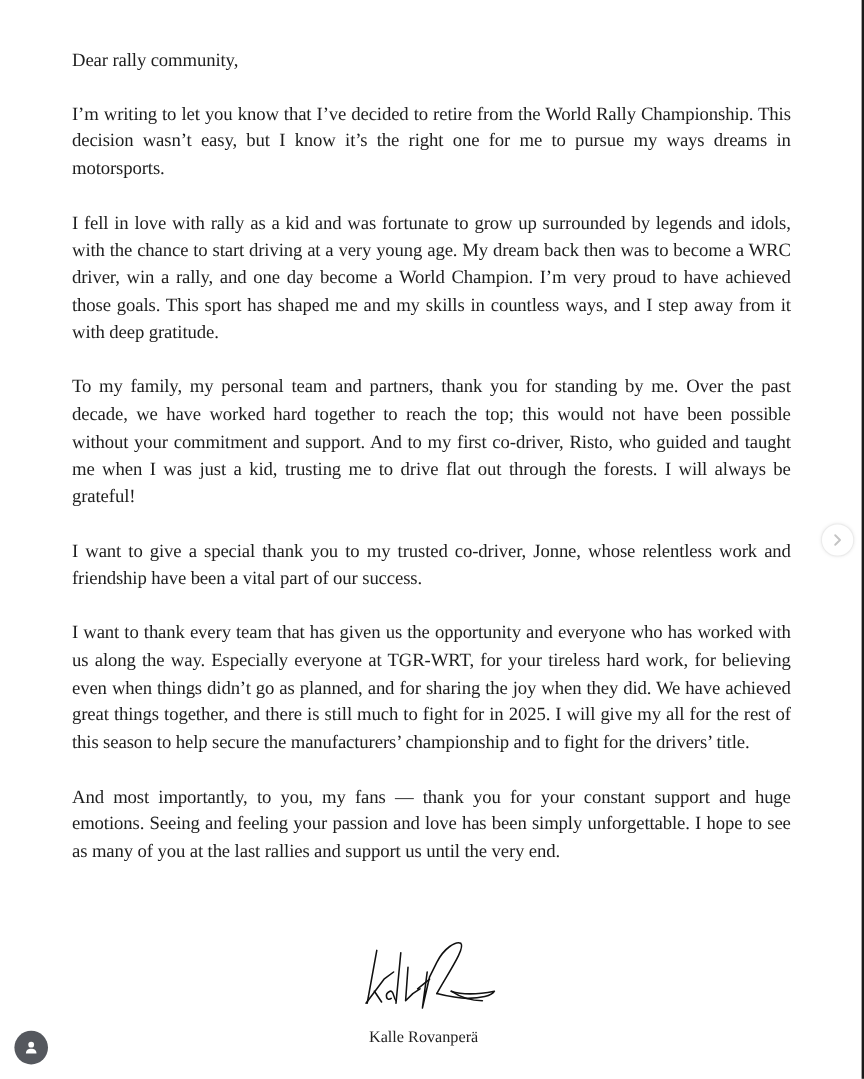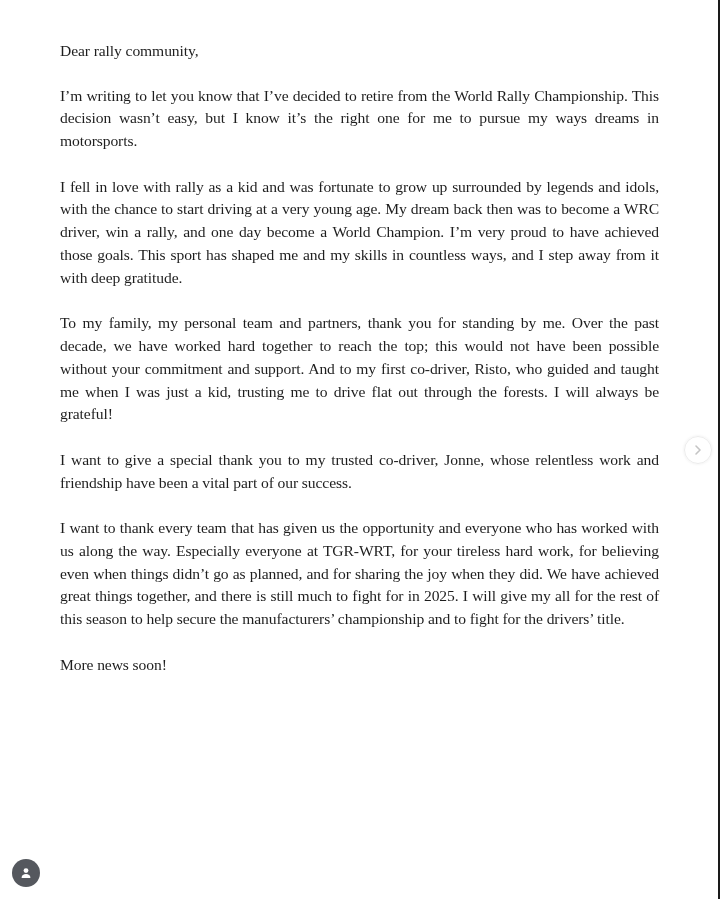--- a/index.html
+++ b/index.html
@@ -99,23 +99,40 @@
 <body>
 
 <div class="post-image">
   <div class="letter">
     <p class="greeting">Dear rally community,</p>
     <p>I’m writing to let you know that I’ve decided to retire from the World Rally Championship. This decision wasn’t easy, but I know it’s the right one for me to pursue my ways dreams in motorsports.</p>
     <p>I fell in love with rally as a kid and was fortunate to grow up surrounded by legends and idols, with the chance to start driving at a very young age. My dream back then was to become a WRC driver, win a rally, and one day become a World Champion. I’m very proud to have achieved those goals. This sport has shaped me and my skills in countless ways, and I step away from it with deep gratitude.</p>
     <p>To my family, my personal team and partners, thank you for standing by me. Over the past decade, we have worked hard together to reach the top; this would not have been possible without your commitment and support. And to my first co-driver, Risto, who guided and taught me when I was just a kid, trusting me to drive flat out through the forests. I will always be grateful!</p>
     <p>I want to give a special thank you to my trusted co-driver, Jonne, whose relentless work and friendship have been a vital part of our success.</p>
     <p>I want to thank every team that has given us the opportunity and everyone who has worked with us along the way. Especially everyone at TGR-WRT, for your tireless hard work, for believing even when things didn’t go as planned, and for sharing the joy when they did. We have achieved great things together, and there is still much to fight for in 2025. I will give my all for the rest of this season to help secure the manufacturers’ championship and to fight for the drivers’ title.</p>
-    <p>More news soon!</p>
+    <p>And most importantly, to you, my fans — thank you for your constant support and huge emotions. Seeing and feeling your passion and love has been simply unforgettable. I hope to see as many of you at the last rallies and support us until the very end.</p>
   </div>
 
+  <div class="signature-block">
+    <svg width="126" height="64" viewBox="0 0 126 64">
+      <g fill="none" stroke="#111" stroke-width="1.3" stroke-linecap="round" stroke-linejoin="round">
+        <path d="M22 12 L14 56"></path>
+        <path d="M13 56 L28 36 L36 30"></path>
+        <path d="M20 46 L26 55"></path>
+        <path d="M34 52 C30 55 28 48 33 46 C36 45 36 52 38 54"></path>
+        <path d="M42 14 L38 56"></path>
+        <path d="M48 26 L46 54 L52 48 L58 44"></path>
+        <path d="M56 44 L66 36"></path>
+        <path d="M64 30 L60 60 L66 34 L72 22 C78 10 88 4 92 6 C96 10 82 30 72 48"></path>
+        <path d="M72 48 C80 50 90 52 98 52 C108 52 118 50 120 46 C110 48 96 50 84 46"></path>
+        <path d="M84 46 C90 50 100 54 110 54"></path>
+      </g>
+    </svg>
+    <div class="signature-name">Kalle Rovanperä</div>
+  </div>
 </div>
 
 <div class="right-border"></div>
 
 <div class="next-button">
   <svg width="10" height="12" viewBox="0 0 10 12">
     <path d="M3 2 L7 6 L3 10" fill="none" stroke="#c4c4c4" stroke-width="1.6" stroke-linecap="round" stroke-linejoin="round"></path>
   </svg>
 </div>
 

